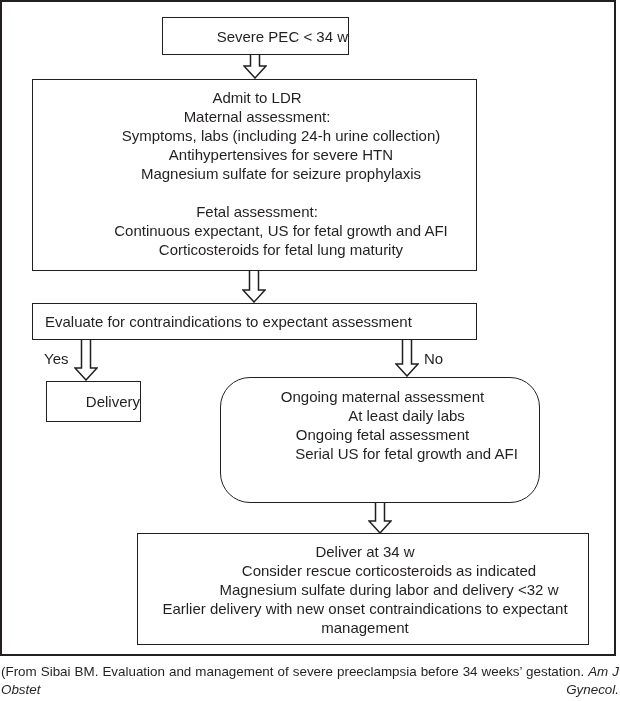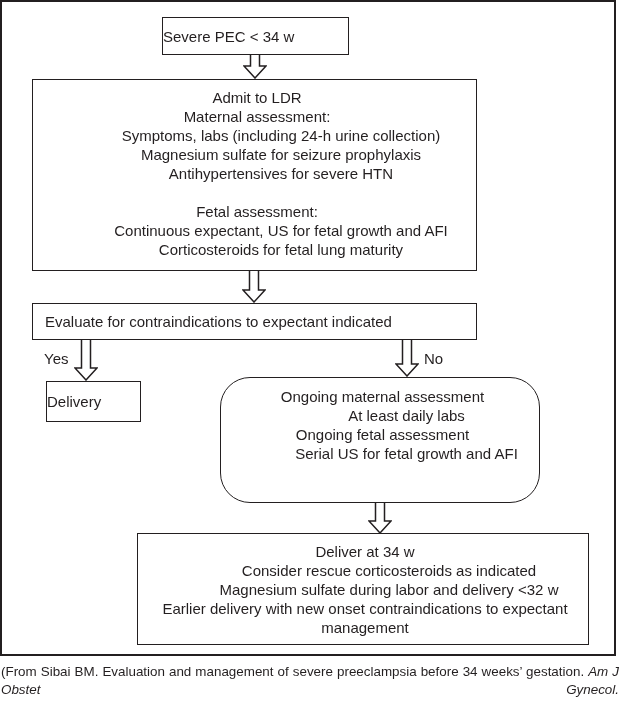--- a/index.html
+++ b/index.html
@@ -8,21 +8,21 @@
     font-family:"Liberation Sans", sans-serif; color:#231f20; overflow:hidden;
   }
   .outer-frame {
     position:absolute; left:0; top:0; width:616px; height:656px;
     border:2px solid #231f20; box-sizing:border-box; background:#fff;
   }
   .node {
     position:absolute; border:1.5px solid #231f20; background:#fff;
     box-sizing:border-box; font-size:15px; line-height:19px;
   }
-  .node.center { display:flex; align-items:center; justify-content:flex-start; }
+  .node.center { display:flex; align-items:center; justify-content:flex-end; }
   .node.vcenter { display:flex; align-items:center; }
   .node.pad { padding:8px 8px 0 13px;text-align:center; }
   .ln { line-height:19px; }
   .ind { padding-left:48px; }
   .gap { margin-top:19px; }
   .arrow { position:absolute; }
   .branch-label { position:absolute; font-size:15px; line-height:16px; }
   .caption {
     position:absolute; left:1px; top:663px; width:618px;
     font-size:13.4px; line-height:17.5px; color:#231f20;
@@ -42,33 +42,33 @@
   </div>
 
   <svg class="arrow" style="left:243px; top:55px;" width="24" height="24" viewBox="0 0 24 24">
     <path d="M7.5 0 V11 H1 L12 23 L23 11 H16.5 V0" fill="#ffffff" stroke="#231f20" stroke-width="1.5"></path>
   </svg>
 
   <div class="node pad" style="left:32px; top:79px; width:445px; height:192px;">
     <div class="ln">Admit to LDR</div>
     <div class="ln">Maternal assessment:</div>
     <div class="ln ind">Symptoms, labs (including 24-h urine collection)</div>
+    <div class="ln ind">Antihypertensives for severe HTN</div>
     <div class="ln ind">Magnesium sulfate for seizure prophylaxis</div>
-    <div class="ln ind">Antihypertensives for severe HTN</div>
     <div class="ln gap">Fetal assessment:</div>
     <div class="ln ind">Continuous expectant, US for fetal growth and AFI</div>
     <div class="ln ind">Corticosteroids for fetal lung maturity</div>
   </div>
 
   <svg class="arrow" style="left:242px; top:271px;" width="24" height="32" viewBox="0 0 24 32">
     <path d="M7.5 0 V19 H1 L12 31 L23 19 H16.5 V0" fill="#ffffff" stroke="#231f20" stroke-width="1.5"></path>
   </svg>
 
   <div class="node vcenter" style="left:32px; top:303px; width:445px; height:37px; padding-left:12px;">
-    <span>Evaluate for contraindications to expectant indicated</span>
+    <span>Evaluate for contraindications to expectant assessment</span>
   </div>
 
   <div class="branch-label" style="left:44px; top:351px;">Yes</div>
   <svg class="arrow" style="left:74px; top:340px;" width="24" height="41" viewBox="0 0 24 41">
     <path d="M7.5 0 V28 H1 L12 40 L23 28 H16.5 V0" fill="#ffffff" stroke="#231f20" stroke-width="1.5"></path>
   </svg>
 
   <svg class="arrow" style="left:395px; top:340px;" width="24" height="37" viewBox="0 0 24 37">
     <path d="M7.5 0 V24 H1 L12 36 L23 24 H16.5 V0" fill="#ffffff" stroke="#231f20" stroke-width="1.5"></path>
   </svg>

